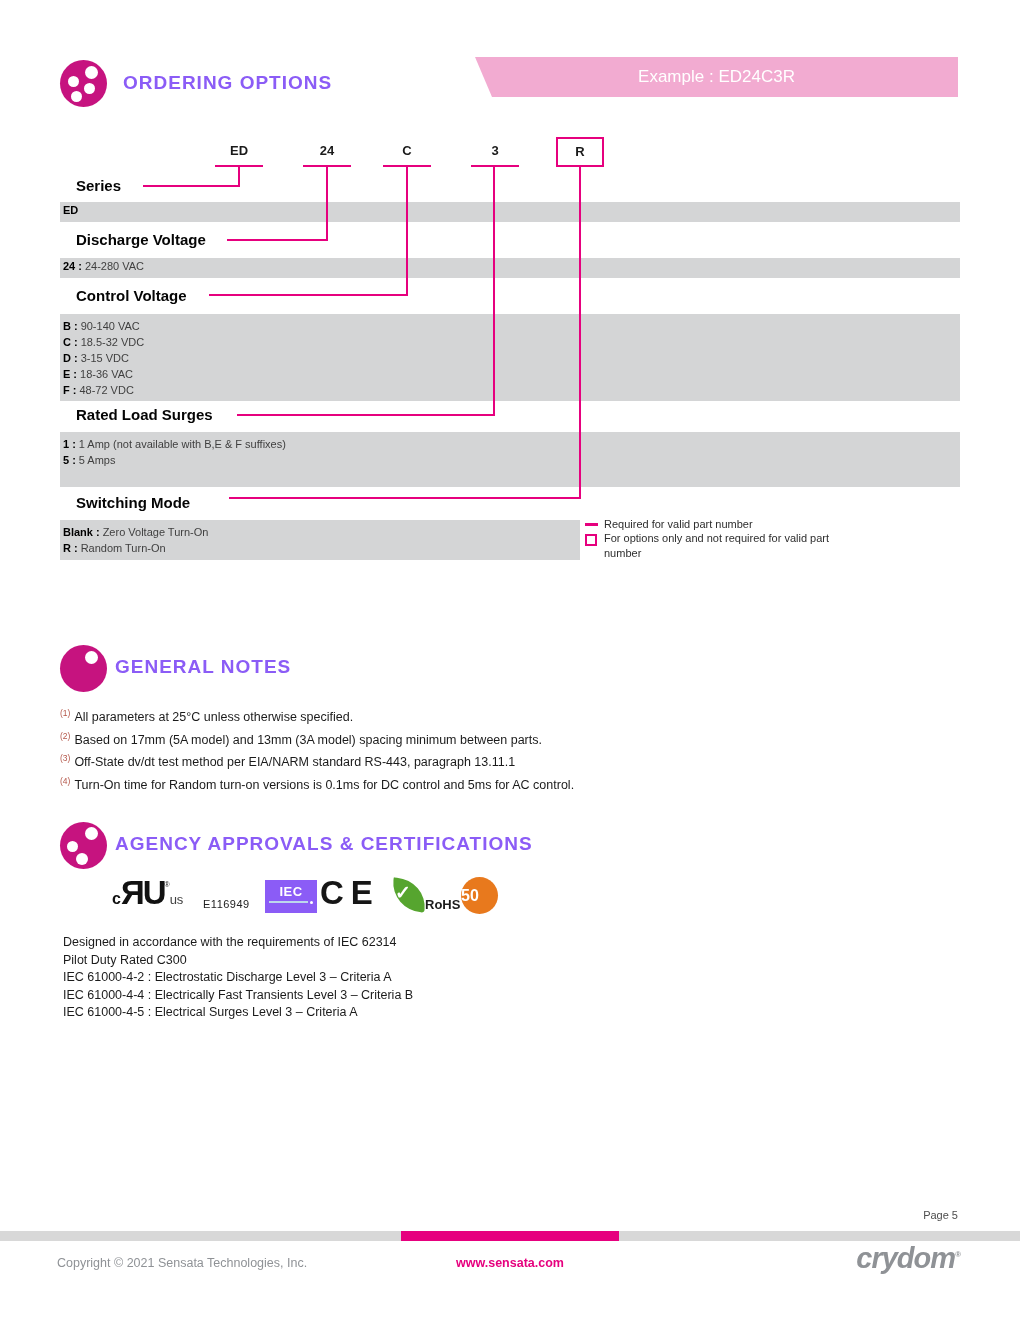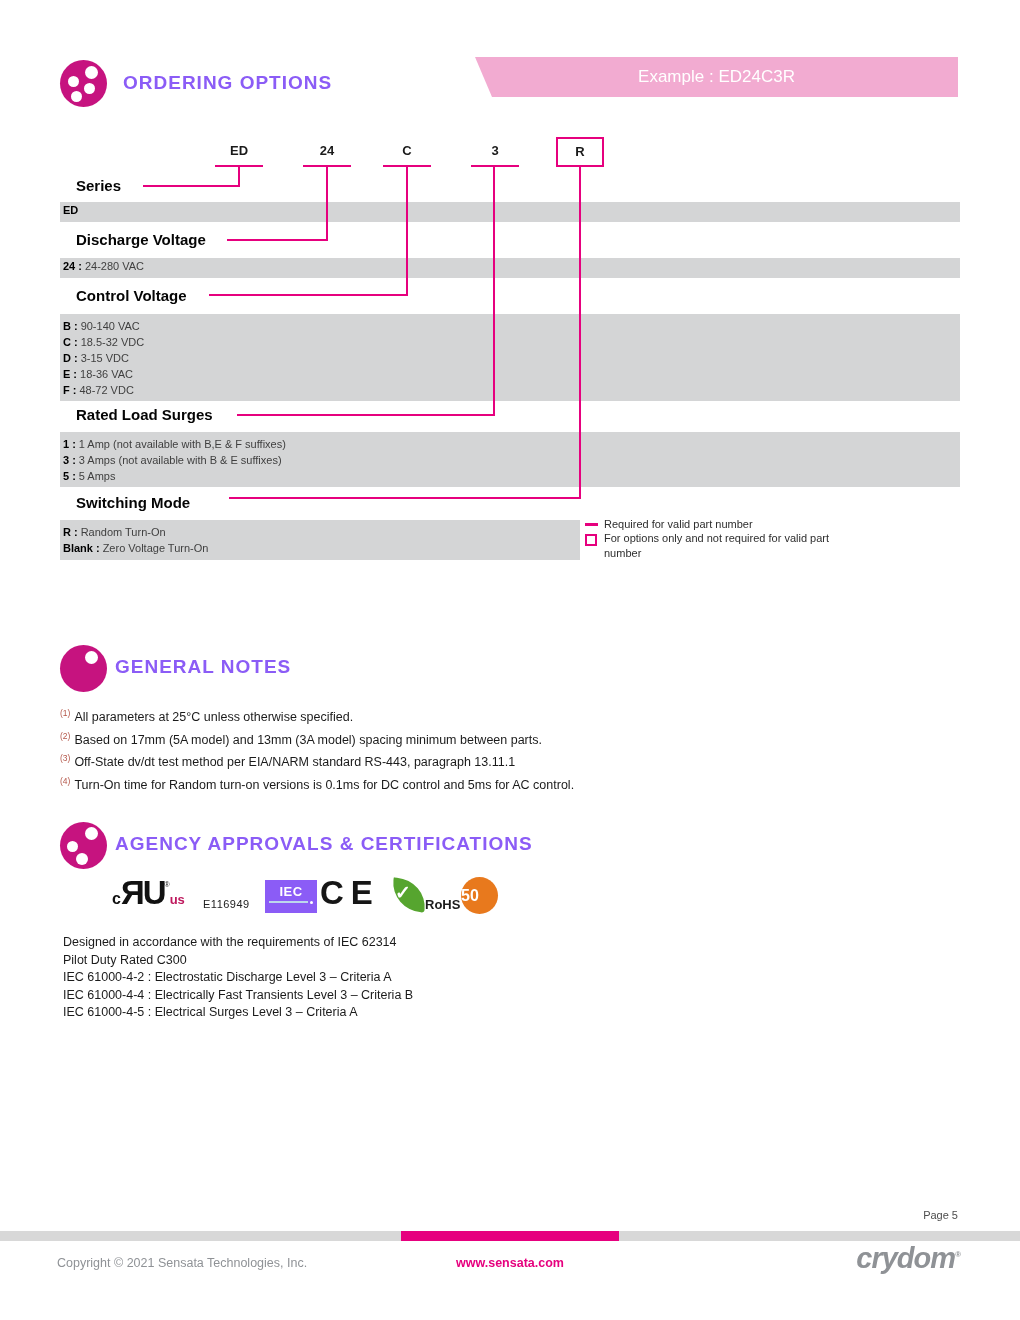--- a/index.html
+++ b/index.html
@@ -35,21 +35,21 @@
 
   .note { font-size:12.5px; color:#1b1b1b; line-height:18.5px; white-space:nowrap; }
   .note sup { color:#b4574a; font-size:8.5px; margin-right:4px; }
 
   .agency-line { font-size:12.5px; color:#1b1b1b; line-height:17.6px; white-space:nowrap; }
 
   .ul-wrap { display:flex; align-items:flex-end; }
   .ul-c   { font-weight:bold; font-size:16px; line-height:14px; color:#111; }
   .ul-mark{ font-weight:900; font-size:33px; line-height:26px; letter-spacing:-2px; color:#111; }
   .ul-reg { font-size:7px; color:#111; position:relative; top:-18px; }
-  .ul-us  { font-weight:bold; font-size:13px; line-height:12px; color:#be185d; }
+  .ul-us  { font-weight:normal; font-size:13px; line-height:12px; color:#404040; }
   .file-no{ font-size:11px; letter-spacing:0.5px; color:#222; }
 
   .iec-box { width:52px; height:33px; background:#8b5cf6; }
   .iec-text{ color:#fff; font-weight:bold; font-size:13px; text-align:center; padding-top:4px; letter-spacing:0.5px; }
   .iec-line{ margin:2px 9px 0 4px; height:2px; background:#bcd7ec; position:relative; }
   .iec-line::after{ content:""; position:absolute; right:-5px; top:0; width:3px; height:3px; background:#fff; border-radius:50%; }
 
   .ce-mark { font-size:33px; font-weight:700; letter-spacing:7px; color:#161616; }
 
   .leaf { position:absolute; left:4px; top:2px; width:34px; height:32px; background:#56a52f;
@@ -108,27 +108,26 @@
   <div class="abs bar" style="top:314px;height:87px;padding-top:4px">
     <div class="opt-row"><span class="code">B</span><span class="sep">:</span><span class="desc">90-140 VAC</span></div>
     <div class="opt-row"><span class="code">C</span><span class="sep">:</span><span class="desc">18.5-32 VDC</span></div>
     <div class="opt-row"><span class="code">D</span><span class="sep">:</span><span class="desc">3-15 VDC</span></div>
     <div class="opt-row"><span class="code">E</span><span class="sep">:</span><span class="desc">18-36 VAC</span></div>
     <div class="opt-row"><span class="code">F</span><span class="sep">:</span><span class="desc">48-72 VDC</span></div>
   </div>
 
   <div class="abs bar" style="top:432px;height:55px;padding-top:4px">
     <div class="opt-row"><span class="code">1</span><span class="sep">:</span><span class="desc">1 Amp (not available with B,E &amp; F suffixes)</span></div>
-    <div class="opt-row"><span class="code">3</span><span class="sep">:</span><span class="desc">3 Amps (not available with B &amp; E suffixes)</span></div>
     <div class="opt-row"><span class="code">5</span><span class="sep">:</span><span class="desc">5 Amps</span></div>
   </div>
 
   <div class="abs bar" style="top:520px;height:40px;width:520px;padding-top:4px">
+    <div class="opt-row"><span class="code">Blank</span><span class="sep">:</span><span class="desc">Zero Voltage Turn-On</span></div>
     <div class="opt-row"><span class="code">R</span><span class="sep">:</span><span class="desc">Random Turn-On</span></div>
-    <div class="opt-row"><span class="code">Blank</span><span class="sep">:</span><span class="desc">Zero Voltage Turn-On</span></div>
   </div>
 
   <div class="abs mag" style="left:238px;top:167px;width:2px;height:20px"></div>
   <div class="abs mag" style="left:143px;top:185px;width:97px;height:2px"></div>
 
   <div class="abs mag" style="left:326px;top:167px;width:2px;height:74px"></div>
   <div class="abs mag" style="left:227px;top:239px;width:101px;height:2px"></div>
 
   <div class="abs mag" style="left:406px;top:167px;width:2px;height:129px"></div>
   <div class="abs mag" style="left:209px;top:294px;width:199px;height:2px"></div>

